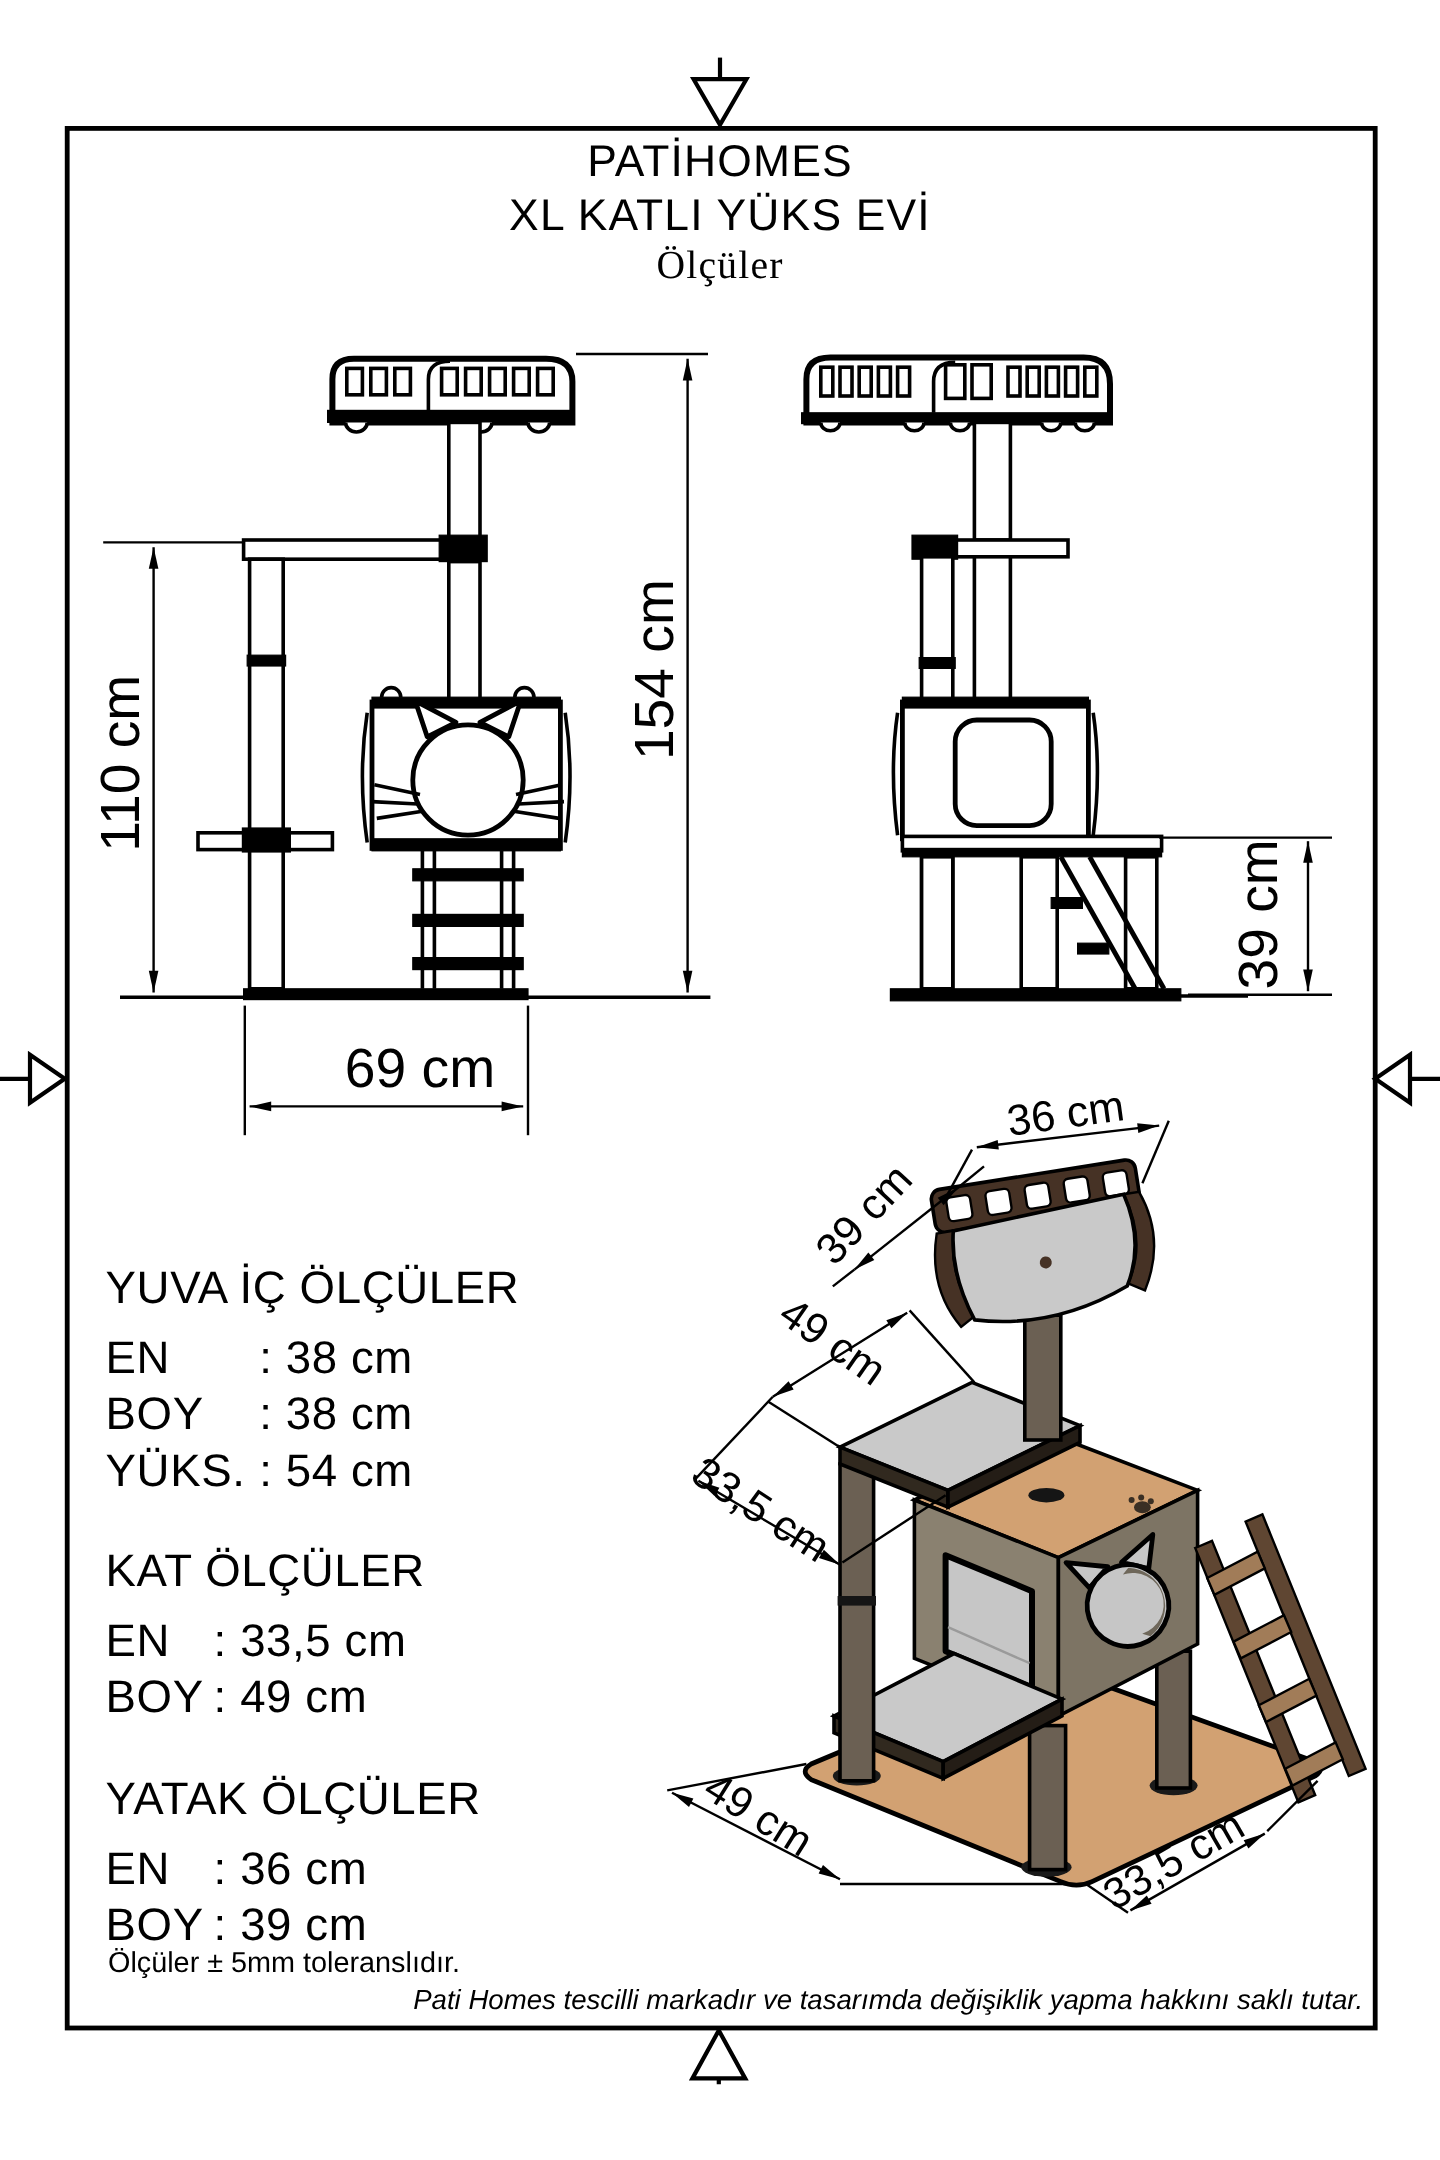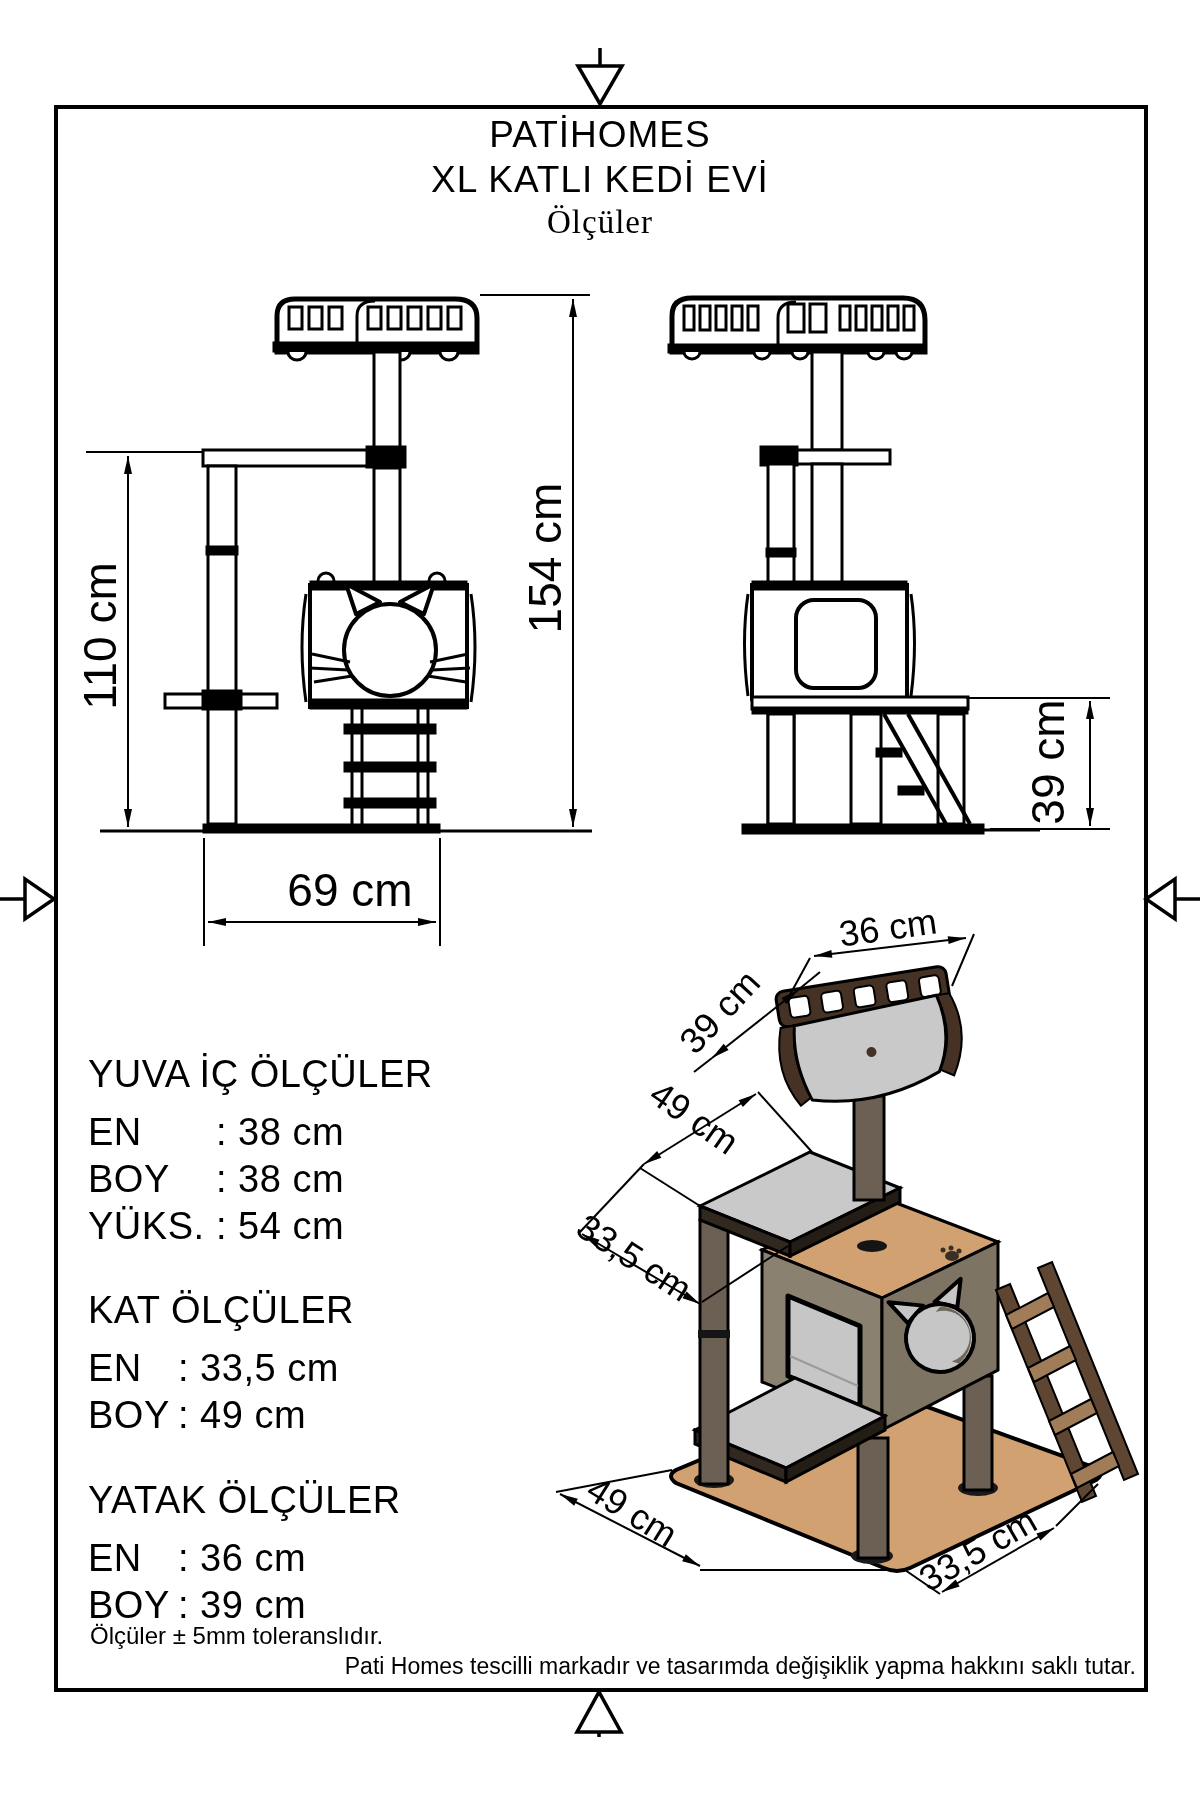--- a/index.html
+++ b/index.html
@@ -13,21 +13,21 @@
   .dimlabel{position:absolute;font-size:46px;white-space:nowrap;
             transform:translate(-50%,-50%);}
   .dimlabel.v{transform:translate(-50%,-50%) rotate(-90deg);}
   .isolabel{position:absolute;font-size:36px;white-space:nowrap;}
   .spec-block{position:absolute;left:88px;font-size:38px;letter-spacing:.5px;}
   .spec-title{line-height:44px;margin-bottom:13px;white-space:nowrap;}
   .spec-row{display:flex;line-height:47px;white-space:nowrap;align-items:center;}
   .spec-block.b0 .lab{display:inline-block;width:128px;}
   .spec-block.b1 .lab,.spec-block.b2 .lab{display:inline-block;width:90px;}
   .tolerance{position:absolute;left:90px;top:1622px;font-size:24px;white-space:nowrap;}
-  .footer{position:absolute;right:64px;top:1653px;font-size:23px;
+  .footer{position:absolute;right:64px;top:1653px;font-size:23px;font-style:italic;
           white-space:nowrap;}
 </style>
 </head>
 <body>
 
 <div class="sheet">
 
 <svg class="art" width="1200" height="1800" viewBox="0 0 1200 1800">
   <defs>
     <marker id="arw" markerUnits="userSpaceOnUse" markerWidth="20" markerHeight="10" viewBox="0 0 20 10" refX="19" refY="5" orient="auto-start-reverse">
@@ -297,21 +297,21 @@
       <line x1="560" y1="1494" x2="700" y2="1566" marker-start="url(#arw)" marker-end="url(#arw)"></line>
       <line x1="905" y1="1570" x2="940" y2="1594"></line>
       <line x1="1098" y1="1484" x2="1056" y2="1526"></line>
       <line x1="942" y1="1592" x2="1054" y2="1528" marker-start="url(#arw)" marker-end="url(#arw)"></line>
     </g>
   </g>
 </svg>
 
 <div class="title-block">
   <div class="title-l1">PATİHOMES</div>
-  <div class="title-l2">XL KATLI KEDİ EVİ</div>
+  <div class="title-l2">XL KATLI YÜKS EVİ</div>
   <div class="title-l3">Ölçüler</div>
 </div>
 
 <div class="dimlabel v" style="left:100px;top:636px;">110 cm</div>
 <div class="dimlabel v" style="left:545px;top:558px;">154 cm</div>
 <div class="dimlabel" style="left:350px;top:890px;">69 cm</div>
 <div class="dimlabel v" style="left:1048px;top:762px;">39 cm</div>
 
 <div class="isolabel" style="left:888px;top:928px;transform:translate(-50%,-50%) rotate(-8deg);">36 cm</div>
 <div class="isolabel" style="left:720px;top:1012px;transform:translate(-50%,-50%) rotate(-47deg);">39 cm</div>

